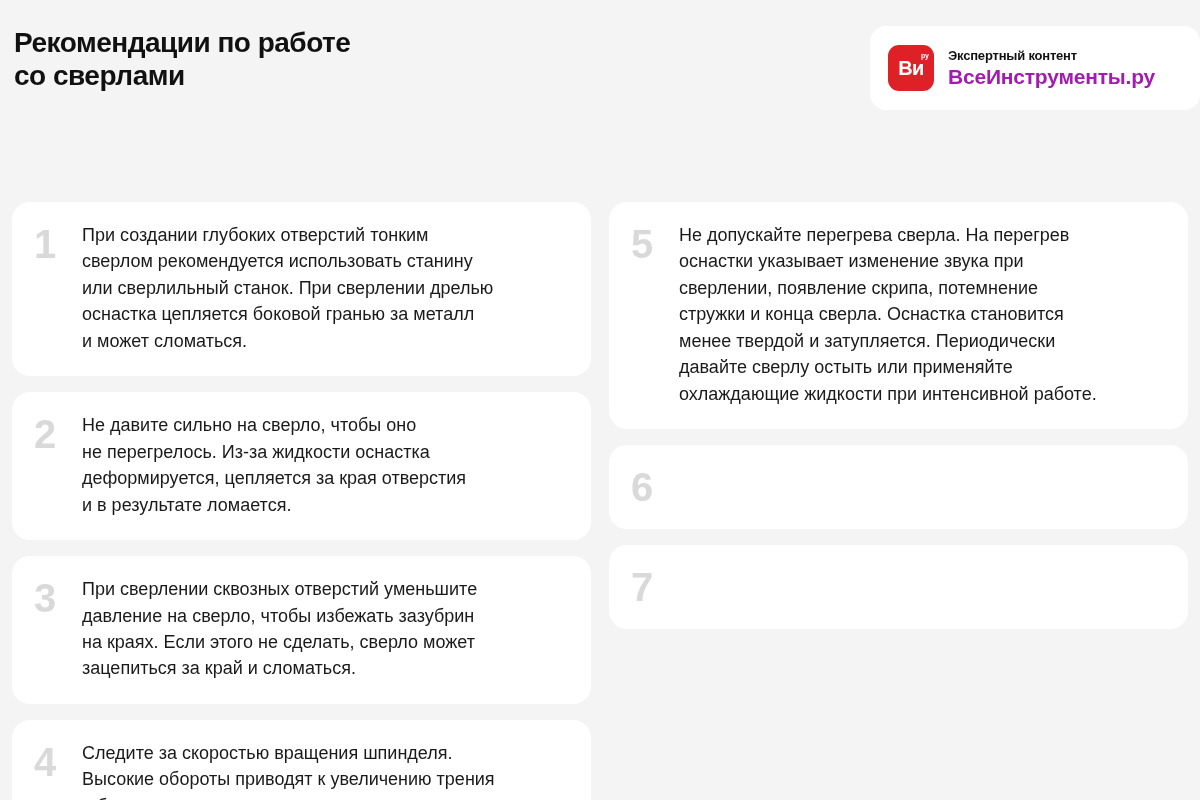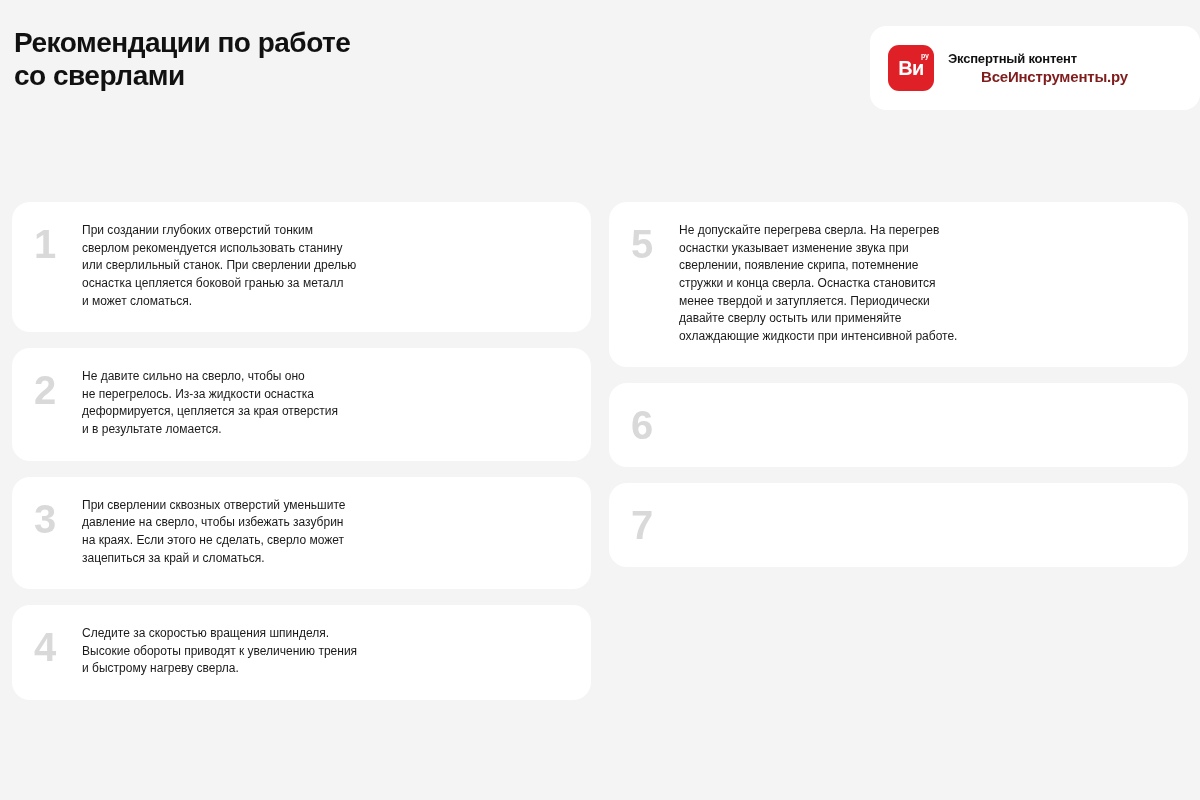--- a/index.html
+++ b/index.html
@@ -86,26 +86,25 @@
 
   .brand-line1 {
     font-size: 13px;
     font-weight: 800;
     color: #111;
     letter-spacing: -0.2px;
     white-space: nowrap;
   }
 
   .brand-line2 {
-    font-size: 15px;
-    font-weight: 800;
-    color: #7f1d1d;
+    font-size: 21px;
+    font-weight: 800;
+    color: #a21caf;
     letter-spacing: -0.2px;
     white-space: nowrap;
-    margin-left: 33px;
   }
 
   
   .columns {
     display: flex;
     gap: 18px;
     padding: 52px 12px 0 12px;
     align-items: flex-start;
   }
 
@@ -130,21 +129,21 @@
     font-weight: 800;
     color: #d9d9d9;
     line-height: 1;
     width: 34px;
     flex: 0 0 auto;
     text-align: left;
     margin-top: 2px;
   }
 
   .tip-text {
-    font-size: 12px;
+    font-size: 18px;
     line-height: 1.47;
     color: #1a1a1a;
     font-weight: 400;
     white-space: pre-line;
   }
 </style>
 </head>
 <body>
 
 <div class="header">

